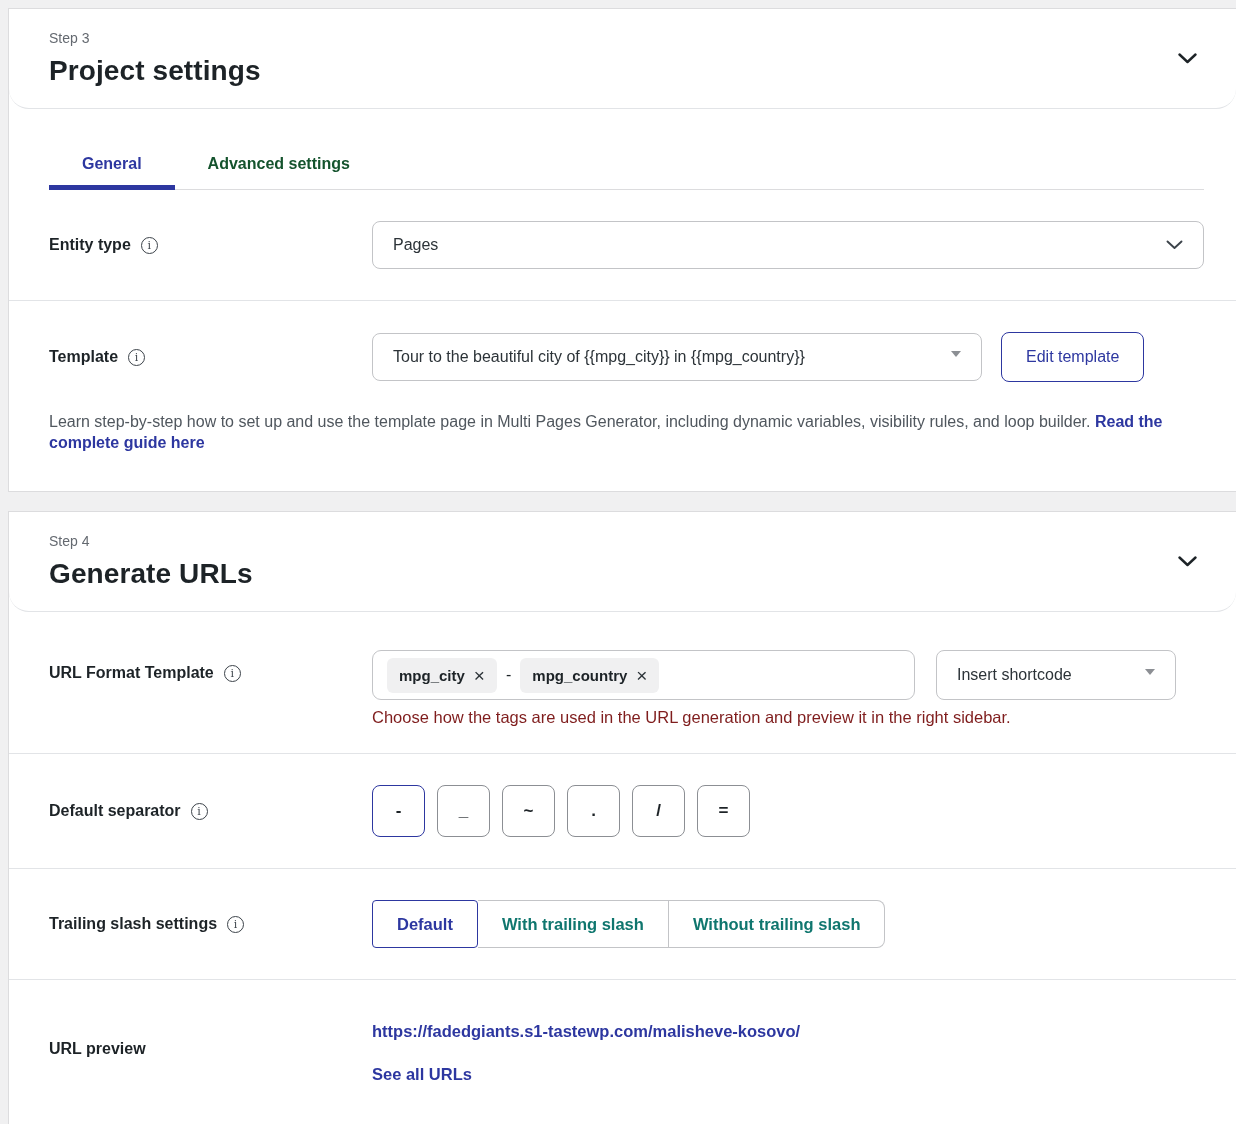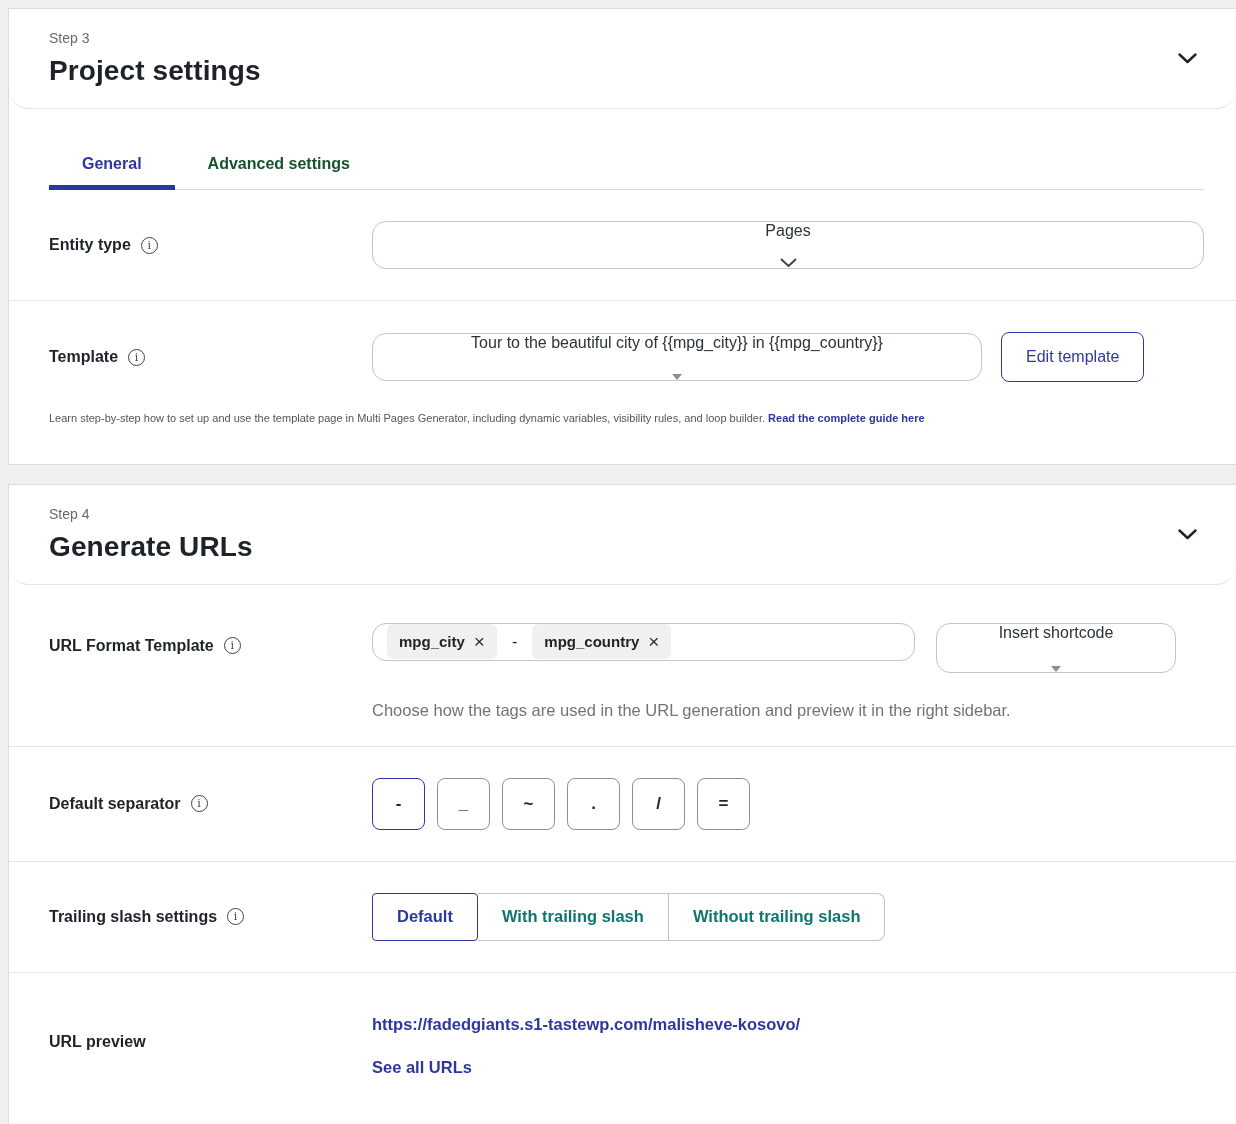--- a/index.html
+++ b/index.html
@@ -65,62 +65,62 @@
 
   .info-icon {
     width: 17px; height: 17px; border: 1.4px solid #3c434a; border-radius: 50%;
     display: inline-flex; align-items: center; justify-content: center;
     font-size: 11px; font-weight: 400; color: #3c434a; flex: none;
     font-family: "DejaVu Serif", serif; cursor: pointer;
   }
 
   
   .select-box {
-    height: 48px; border: 1px solid #c3c4c7; border-radius: 14px; background: #fff;
+    height: 48px; border: 1px solid #c3c4c7; border-radius: 8px; background: #fff;
     display: flex; align-items: center; justify-content: space-between;
-    padding: 0 20px; font-size: 16px; color: #2c3338; cursor: pointer; flex-direction: column;
+    padding: 0 20px; font-size: 16px; color: #2c3338; cursor: pointer;
   }
   .select-full { width: 100%; }
   .tri-down {
     width: 0; height: 0; flex: none;
     border-left: 5px solid transparent; border-right: 5px solid transparent;
     border-top: 6px solid #8c8f94;
     margin-top: -6px;
   }
 
   .template-line { display: flex; align-items: center; gap: 19px; }
   .template-select { width: 610px; }
   .btn-outline {
     height: 50px; padding: 0 24px; background: #fff;
     border: 1px solid var(--accent); border-radius: 8px;
     font-size: 16px; font-weight: 500; color: var(--accent);
     font-family: inherit; cursor: pointer;
   }
 
   .help-text {
-    font-size: 11px; color: #50575e; line-height: 1.32;
+    font-size: 16px; color: #50575e; line-height: 1.32;
     margin: -2px 32px 38px 40px; max-width: 1160px;
   }
   .link { color: var(--accent); font-weight: 700; text-decoration: none; cursor: pointer; }
 
   
   .url-format-line { display: flex; align-items: flex-start; gap: 21px; }
   .tag-input {
-    flex: 1; height: 38px; border: 1px solid #c3c4c7; border-radius: 14px;
-    display: flex; align-items: center; gap: 15px; padding: 0 14px; cursor: text;
+    flex: 1; height: 50px; border: 1px solid #c3c4c7; border-radius: 9px;
+    display: flex; align-items: center; gap: 9px; padding: 0 14px; cursor: text;
   }
   .tag-pill {
     background: #f0f0f1; border-radius: 6px; padding: 8px 12px;
     display: inline-flex; align-items: center; gap: 9px;
     font-size: 15px; font-weight: 700; color: #1d2327; white-space: nowrap;
   }
   .tag-remove { font-size: 19px; font-weight: 400; color: #2c3338; line-height: 1; cursor: pointer; }
   .tag-sep { font-size: 16px; color: #1d2327; }
   .shortcode-select { width: 240px; height: 50px; margin-right: 28px; }
-  .row-sub-help { font-size: 16.5px; color: #737373; margin-top: 28px; }
+  .row-sub-help { font-size: 16.5px; color: #7f1d1d; margin-top: 8px; }
 
   
   .sep-group { display: flex; gap: 12px; }
   .sep-btn {
     width: 53px; height: 52px; background: #fff;
     border: 1px solid #8c8f94; border-radius: 8px;
     font-size: 17px; font-weight: 700; color: #1d2327;
     font-family: inherit; cursor: pointer;
     display: flex; align-items: center; justify-content: center;
   }

